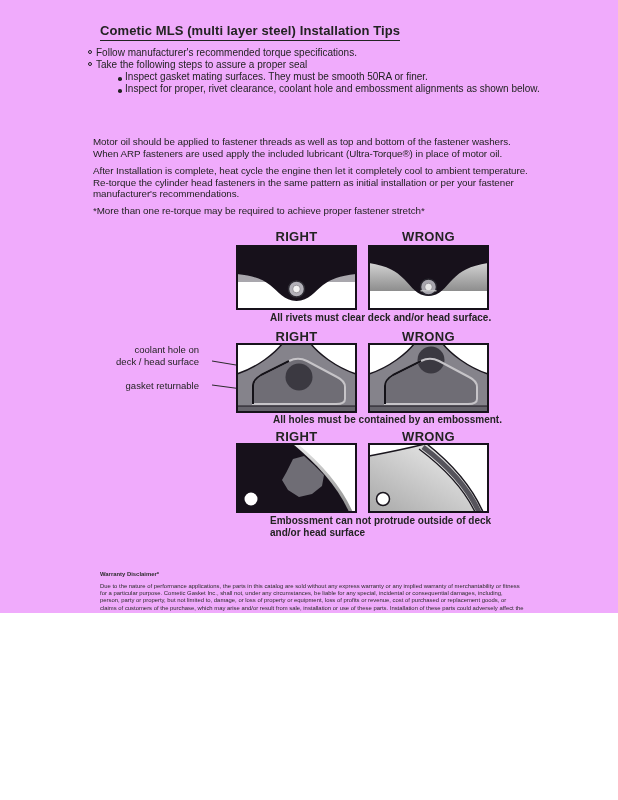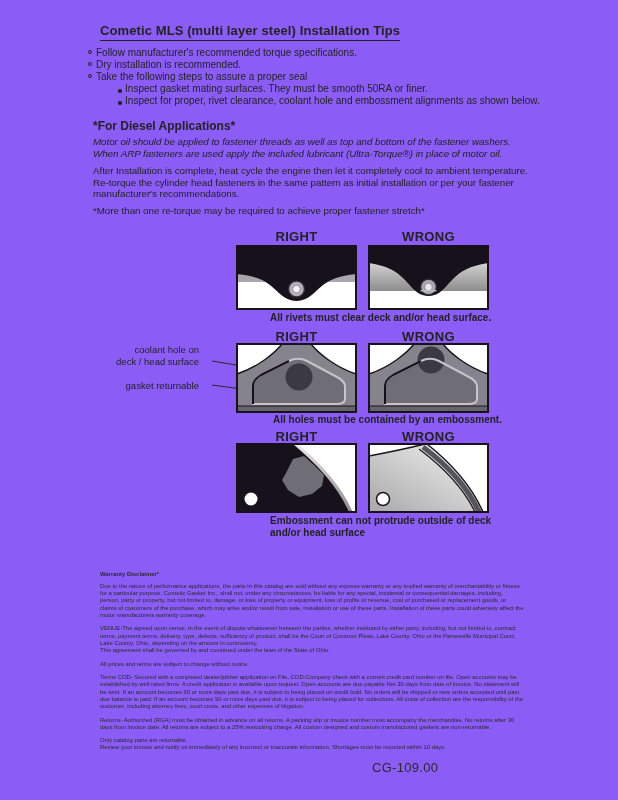--- a/index.html
+++ b/index.html
@@ -1,39 +1,39 @@
 <!DOCTYPE html>
 <html><head>
 <meta charset="utf-8">
 <style>
   * { margin:0; padding:0; box-sizing:border-box; }
   html,body { background:#ffffff; }
   .page {
-    position:relative; width:618px; height:800px; background:#8b5cf6;
+    position:relative; width:618px; height:613px; background:#f0abfc;
     font-family:"Liberation Sans", sans-serif; color:#232323; overflow:hidden;
   }
   .title {
     position:absolute; left:100px; top:23px;
     font-size:13px; font-weight:bold; letter-spacing:0.1px;
     border-bottom:1.6px solid #232323; padding-bottom:2px;
   }
   .tips { position:absolute; left:88px; top:47px; width:460px; font-size:10px; line-height:12px; }
   .li { display:flex; align-items:flex-start; }
   .li.sub { margin-left:30px;align-items:center; }
   .mk-o {
     flex:0 0 auto; width:4px; height:4px; border:1px solid #232323; border-radius:50%;
     margin:3px 4px 0 0;
   }
   .mk-f {
     flex:0 0 auto; width:3.6px; height:3.6px; background:#232323; border-radius:50%;
     margin:3.5px 3.5px 0 0;
   }
   .diesel-head { position:absolute; left:93px; top:119px; font-size:12px; font-weight:bold; }
   .para { position:absolute; left:93px; width:441px; font-size:9.8px; line-height:11.6px; letter-spacing:-0.05px; }
-  .p1 { top:136px;font-style:italic; }
+  .p1 { top:136px; }
   .p2 { top:165px; }
   .p3 { top:205px; }
 
   .rw-label { position:absolute; width:121px; text-align:center; font-size:13px; font-weight:bold; letter-spacing:0.3px; }
   .dbox { position:absolute; width:121px; }
   .caption { position:absolute; font-size:10px; font-weight:bold; line-height:11.5px;margin-left:33px; }
 
   .ann { position:absolute; left:84px; width:115px; text-align:right; font-size:9.5px; line-height:11.5px; }
   .leader-svg { position:absolute; left:210px; top:356px; width:92px; height:40px; }
 
@@ -50,37 +50,32 @@
 
   <div class="title">Cometic MLS (multi layer steel) Installation Tips</div>
 
   <div class="tips">
     <div class="li">
       <span class="mk-o"></span>
       <span>Follow manufacturer's recommended torque specifications.</span>
     </div>
     <div class="li">
       <span class="mk-o"></span>
-      <span>Dry installation is recommended.</span>
-    </div>
-    <div class="li">
-      <span class="mk-o"></span>
       <span>Take the following steps to assure a proper seal</span>
     </div>
     <div class="li sub">
       <span class="mk-f"></span>
       <span>Inspect gasket mating surfaces.  They must be smooth 50RA or finer.</span>
     </div>
     <div class="li sub">
       <span class="mk-f"></span>
       <span>Inspect for proper, rivet clearance, coolant hole and embossment alignments as shown below.</span>
     </div>
   </div>
 
-  <div class="diesel-head">*For Diesel Applications*</div>
   <div class="para p1">Motor oil should be applied to fastener threads as well as top and bottom of the fastener washers. When ARP fasteners are used apply the included lubricant (Ultra-Torque®) in place of motor oil.</div>
   <div class="para p3">*More than one re-torque may be required to achieve proper fastener stretch*</div>
   <div class="para p2">After Installation is complete, heat cycle the engine then let it completely cool to ambient temperature. Re-torque the cylinder head fasteners in the same pattern as initial installation or per your fastener manufacturer's recommendations.</div>
 
   <div class="rw-label" style="left:236px; top:229px;">RIGHT</div>
   <div class="rw-label" style="left:368px; top:229px;">WRONG</div>
 
   <div class="dbox" style="left:236px; top:245px;">
     <svg width="121" height="65" viewBox="0 0 121 65">
       <rect x="1" y="1" width="119" height="63" fill="#ffffff"></rect>

